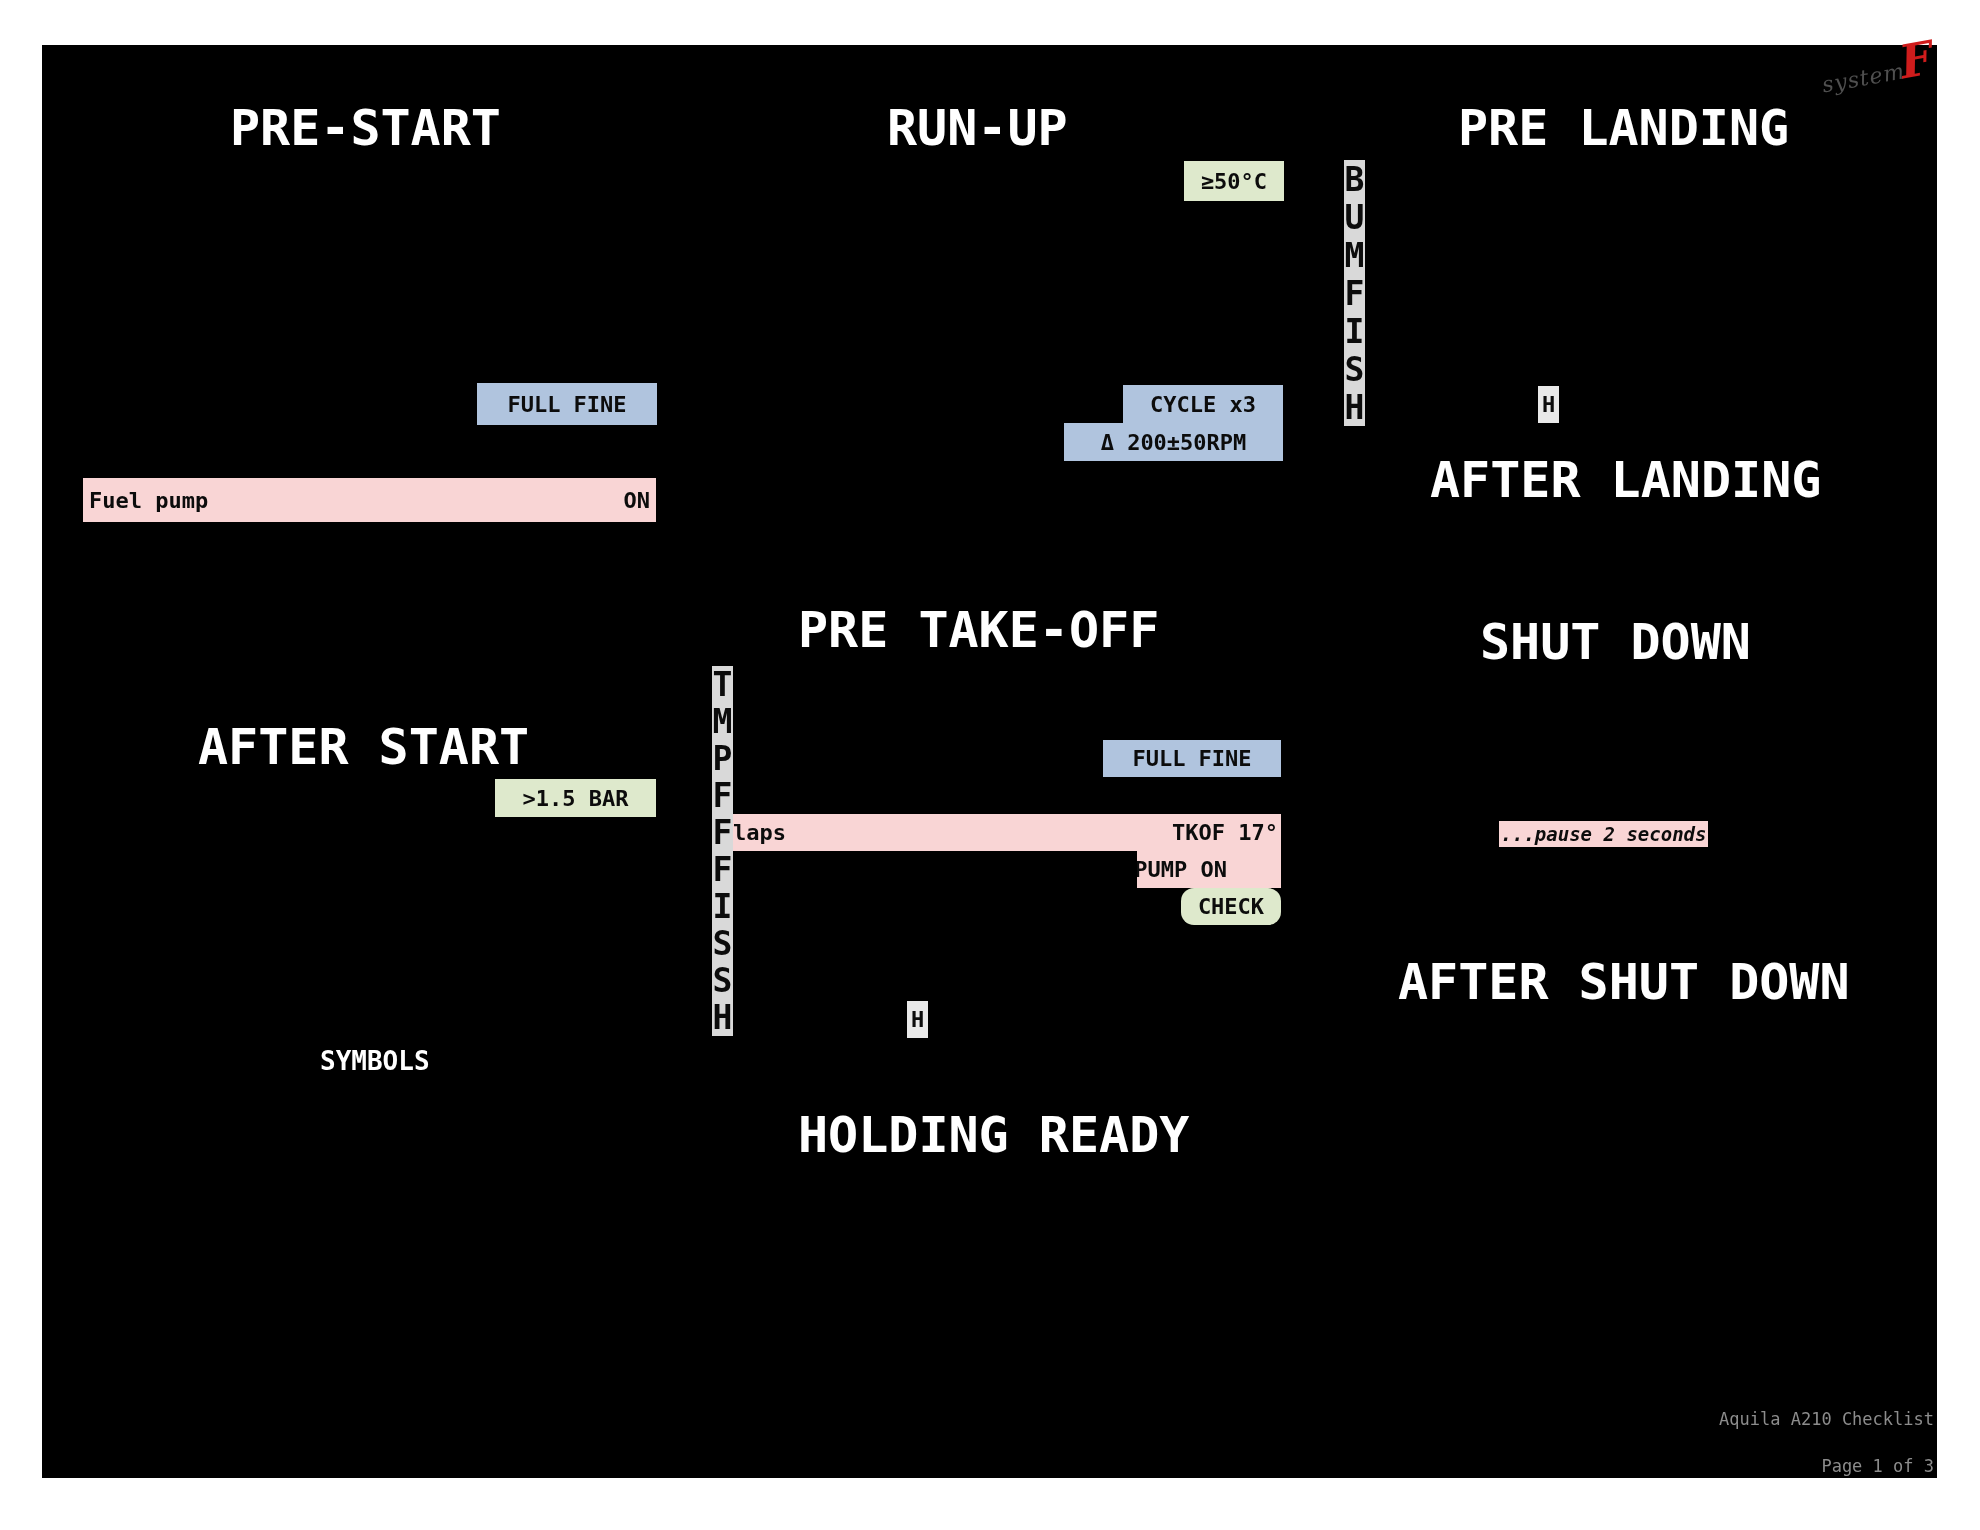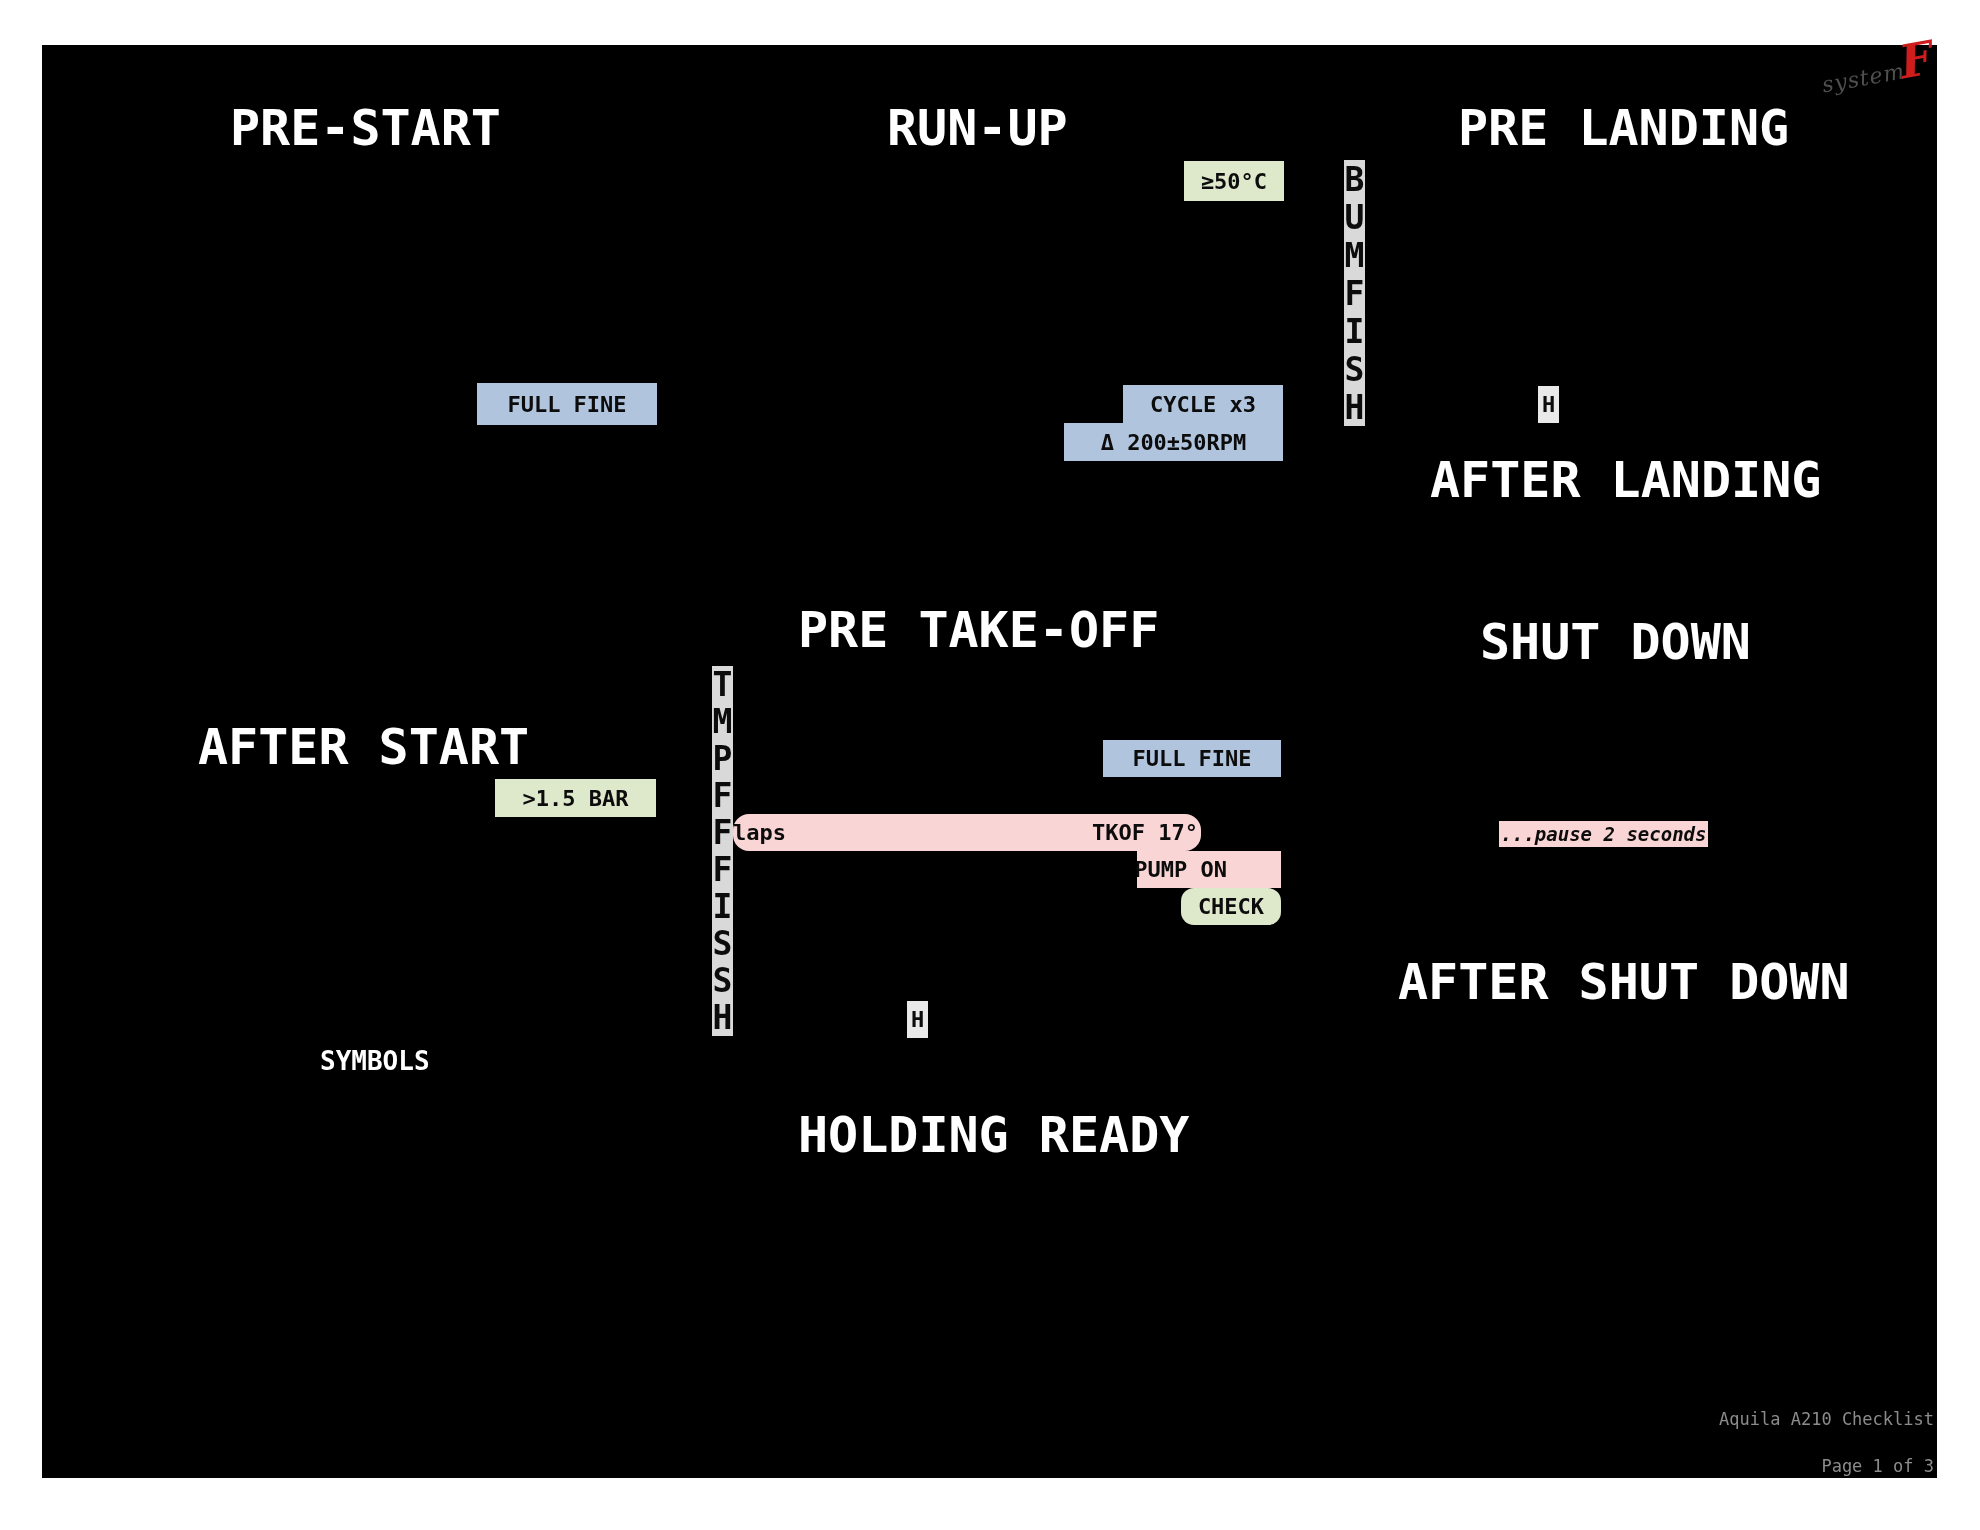--- a/index.html
+++ b/index.html
@@ -45,20 +45,24 @@
     <div class="hdr" style="left:1388px;top:410px;">AFTER LANDING</div>
     <div class="hdr" style="left:1416px;top:58px;">PRE LANDING</div>
     <div class="hdr" style="left:756px;top:560px;">PRE TAKE-OFF</div>
     <div class="hdr" style="left:1438px;top:572px;">SHUT DOWN</div>
     <div class="hdr" style="left:156px;top:677px;">AFTER START</div>
     <div class="hdr" style="left:1356px;top:912px;">AFTER SHUT DOWN</div>
     <div class="hdr" style="left:756px;top:1065px;">HOLDING READY</div>
     <div class="hdr small" style="left:266px;top:1003px;margin-left:12px;">SYMBOLS</div>
 
     <div class="bx blue" style="left:435px;top:338px;width:180px;height:42px;">FULL FINE</div>
+    <div class="bx pink row" style="left:41px;top:433px;width:573px;height:44px;padding:0 6px;box-sizing:border-box;">
+      <span>Fuel pump</span>
+      <span>ON</span>
+    </div>
 
     <div class="bx green" style="left:1142px;top:116px;width:100px;height:40px;">≥50°C</div>
     <div class="bx blue" style="left:1081px;top:340px;width:160px;height:38px;">CYCLE x3</div>
     <div class="bx blue" style="left:1022px;top:378px;width:219px;height:38px;">Δ 200±50RPM</div>
 
     <div class="vstrip c38" style="left:1302px;top:115px;">
       <span>B</span>
       <span>U</span>
       <span>M</span>
       <span>F</span>
@@ -78,21 +82,21 @@
       <span>F</span>
       <span>F</span>
       <span>F</span>
       <span>I</span>
       <span>S</span>
       <span>S</span>
       <span>H</span>
     </div>
 
     <div class="bx blue" style="left:1061px;top:695px;width:178px;height:37px;">FULL FINE</div>
-    <div class="bx pink row" style="left:691px;top:769px;width:468px;height:37px;padding:0 3px 0 0;box-sizing:border-box;border-radius:16px;">
+    <div class="bx pink row" style="left:691px;top:769px;width:548px;height:37px;padding:0 3px 0 0;box-sizing:border-box;">
       <span>laps</span>
       <span>TKOF 17°</span>
     </div>
     <div class="bx pink clipbox" style="left:1095px;top:806px;width:144px;height:37px;">
       <span class="shift"><span>:</span><span>PUMP ON</span></span>
     </div>
     <div class="bx green" style="left:1139px;top:843px;width:100px;height:37px;border-radius:13px;">CHECK</div>
     <div class="bx gray" style="left:865px;top:956px;width:21px;height:37px;">H</div>
 
     <div class="bx pink note" style="left:1457px;top:776px;width:209px;height:26px;">...pause 2 seconds</div>

